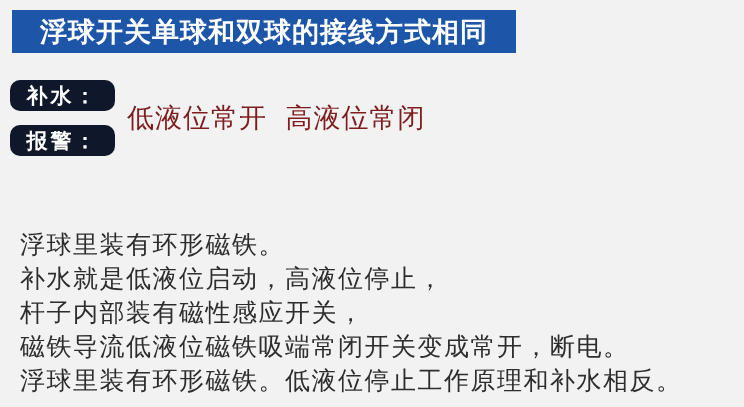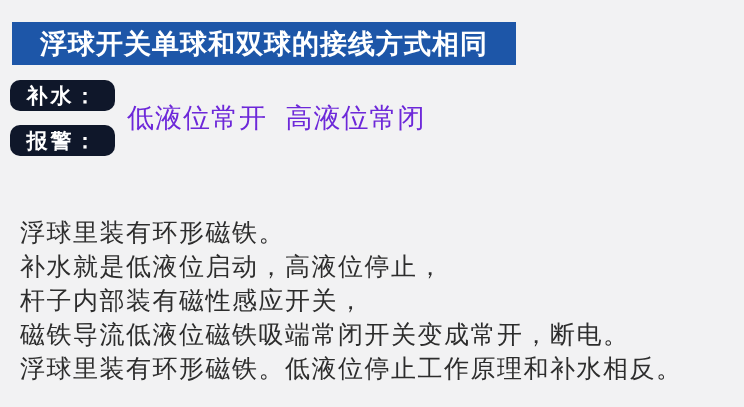--- a/index.html
+++ b/index.html
@@ -10,21 +10,21 @@
     width: 744px;
     height: 407px;
     position: relative;
     overflow: hidden;
     background: #f2f2f3;
     font-family: "Liberation Sans", "DejaVu Sans", sans-serif;
   }
   .header-bar {
     position: absolute;
     left: 12px;
-    top: 22px;
+    top: 10px;
     width: 504px;
     height: 43px;
     background: #1d56a8;
     color: #ffffff;
     display: flex;
     align-items: center;
     justify-content: center;
     font-weight: bold;
     font-size: 27px;
     letter-spacing: 1px;
@@ -52,31 +52,31 @@
     border-radius: 10px;
     background: #0f172a;
     color: #ffffff;
     font-weight: bold;
     font-size: 21px;
     letter-spacing: 3px;
     white-space: nowrap;
   }
   .rule-value {
     margin-left: 12px;
-    color: #6d28d9;
+    color: #7f1d1d;
     font-size: 27px;
     letter-spacing: 1px;
     word-spacing: 10px;
     white-space: nowrap;
     margin-top: 44px;
   }
   .description {
     position: absolute;
     left: 20px;
-    top: 215px;
+    top: 227px;
     color: #2d2d2d;
     font-size: 25px;
     line-height: 34px;
     letter-spacing: 1.5px;
   }
   .desc-line {
     white-space: nowrap;
   }
 </style>
 </head>

